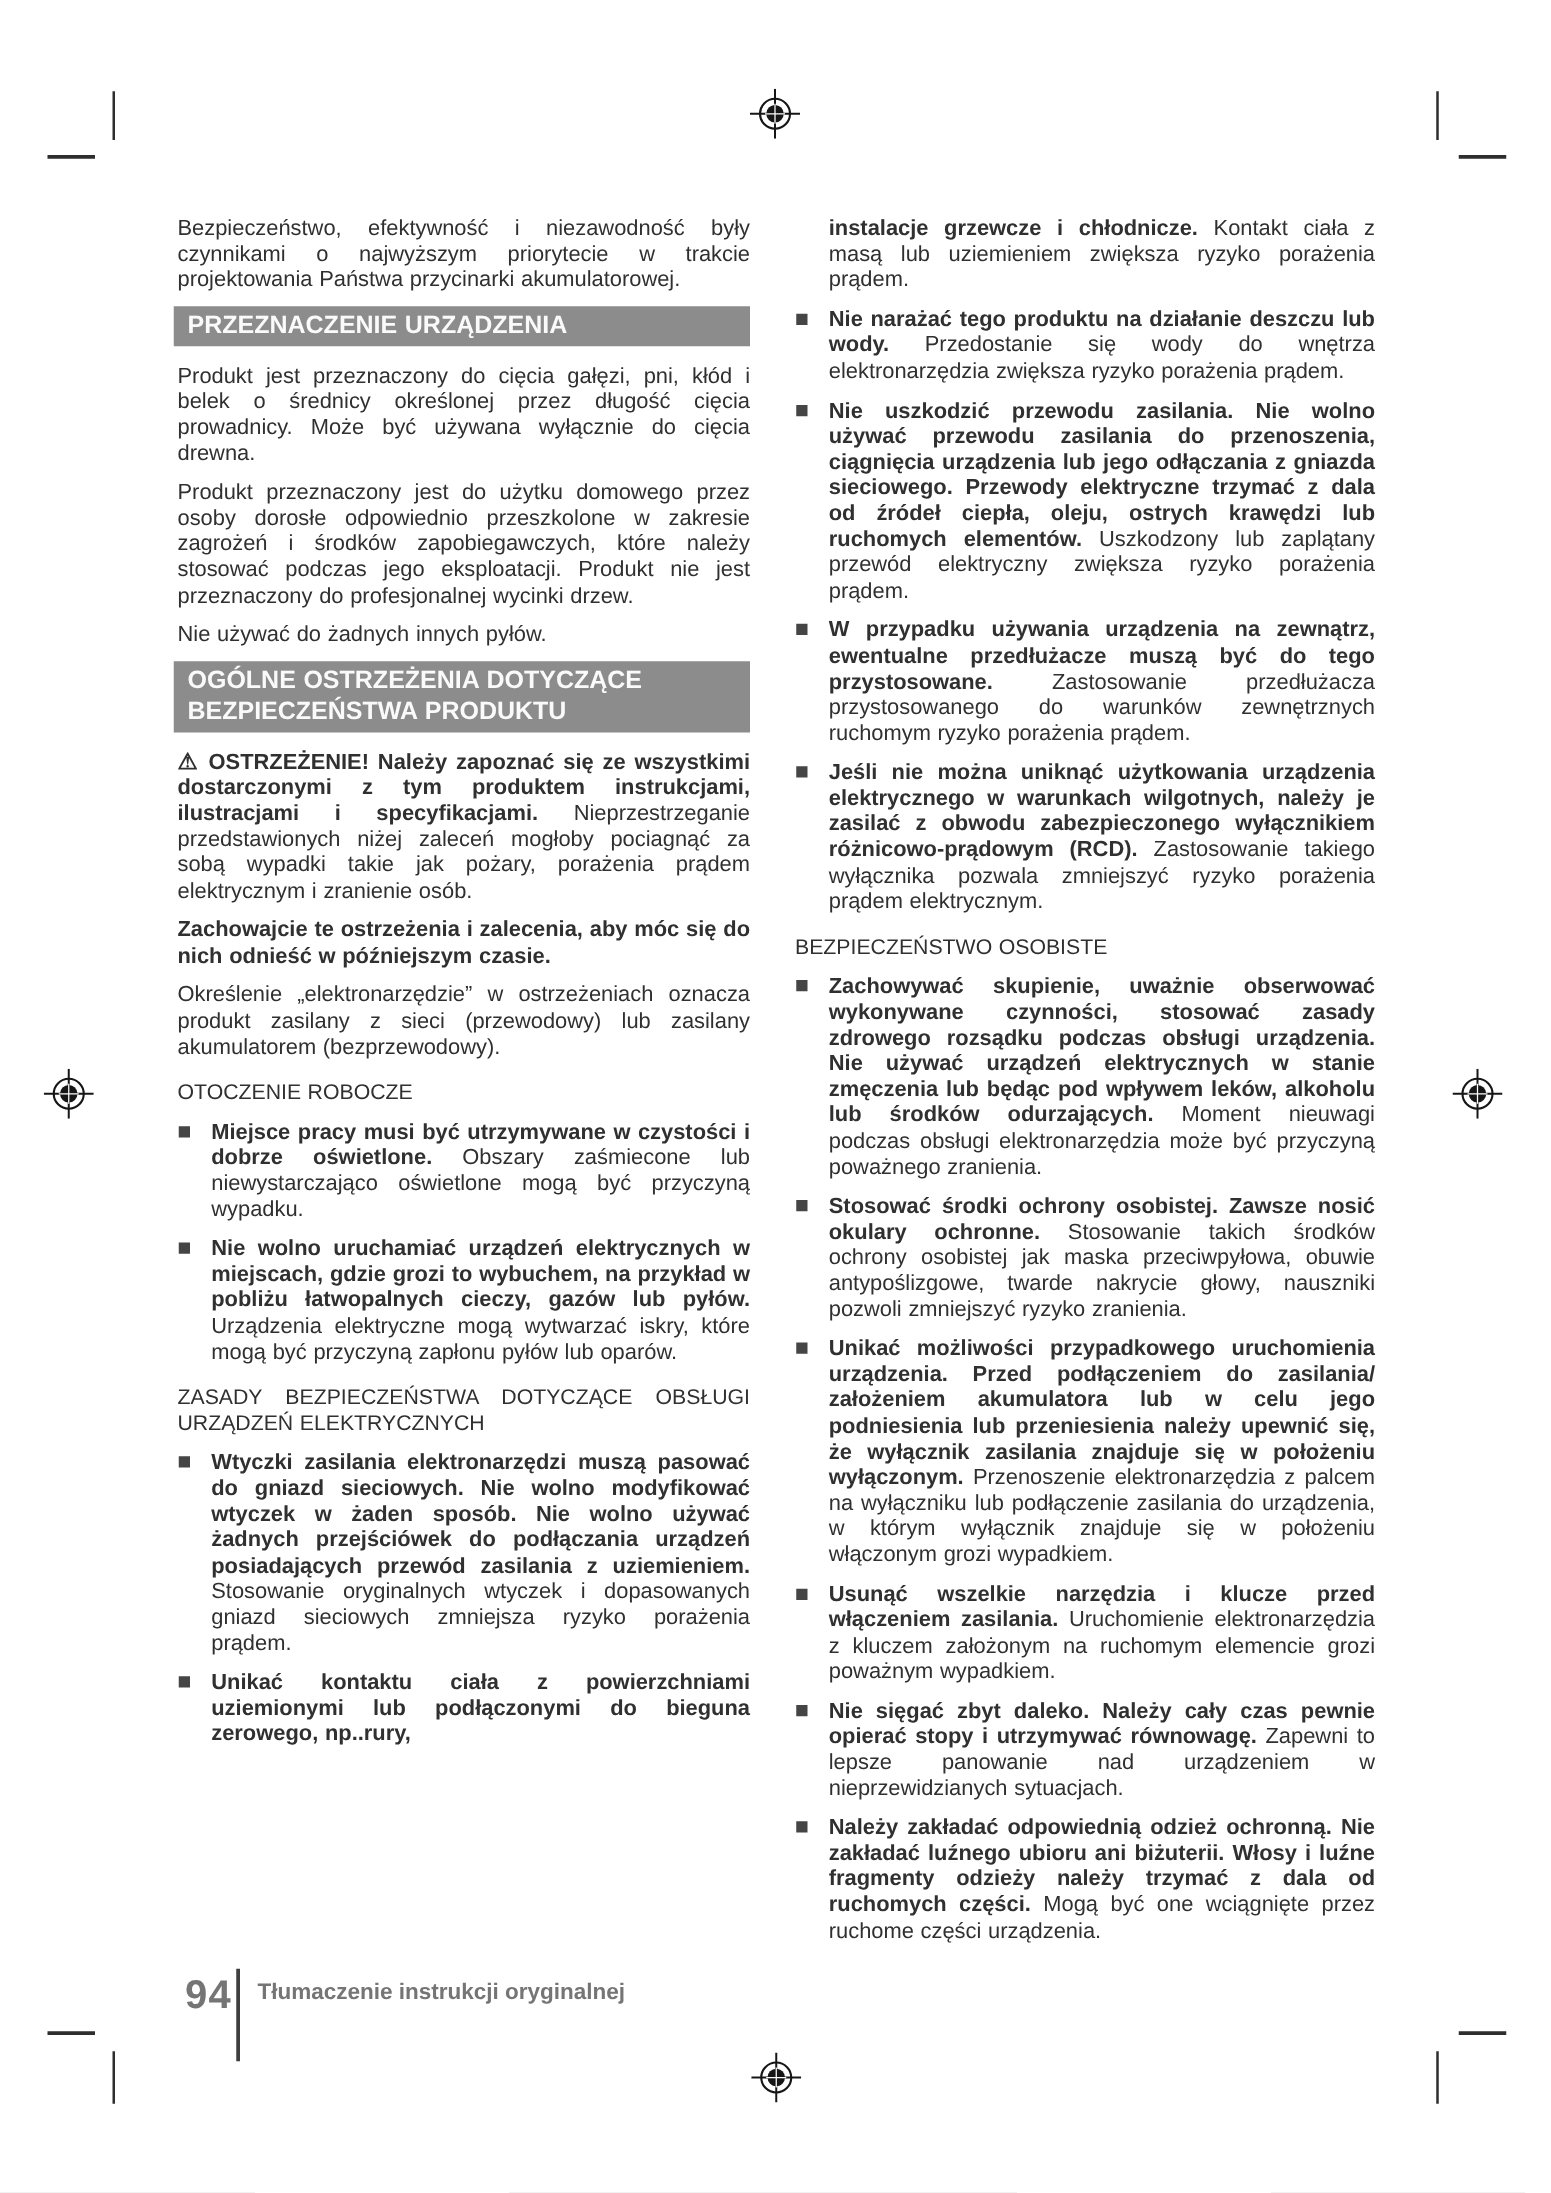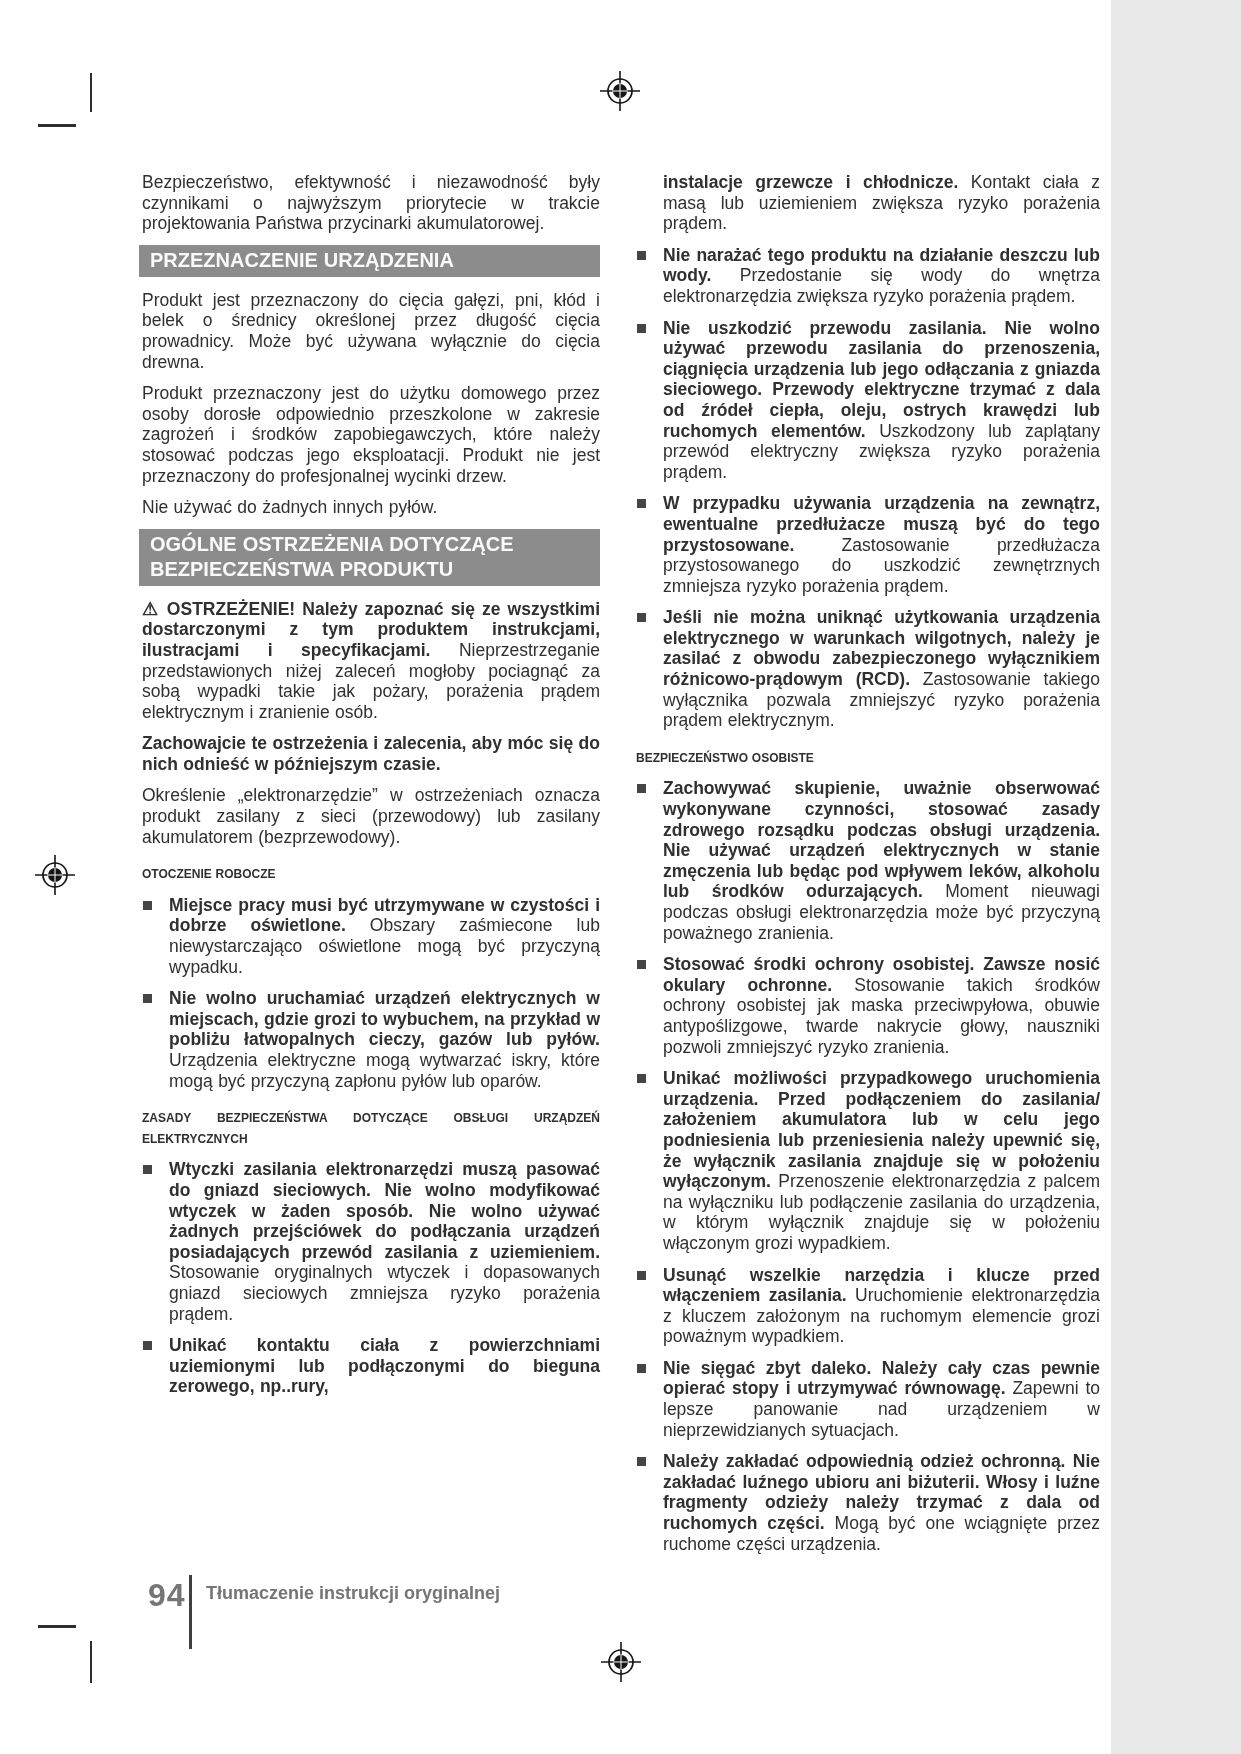--- a/index.html
+++ b/index.html
@@ -1,18 +1,18 @@
 <!DOCTYPE html>
 <html lang="pl" style="--header-bar-bg: #8c8c8c; --header-bar-text: #fafafa; --body-text: #303030; --bullet: #454545; --footer-text: #757575; --mark: #2e2e2e;"><head>
 <meta charset="utf-8">
 <style>
   html, body { margin: 0; padding: 0; background: #e8e8e8; }
   .page {
     position: relative;
-    width: 1111px;
+    width: 1241px;
     height: 1754px;
     background: #ffffff;
     overflow: hidden;
     font-family: "Liberation Sans", sans-serif;
     color: var(--body-text, #303030);
   }
 
   
   .crop-v { position: absolute; width: 2px; background: var(--mark, #3d3d3d); }
   .crop-h { position: absolute; height: 3px; background: var(--mark, #3d3d3d); }
@@ -38,22 +38,22 @@
     color: var(--header-bar-text, #fafafa);
     font-weight: bold;
     font-size: 20px;
     line-height: 25px;
     padding: 3px 10px 4px 11px;
     margin: 7px 0 13px -3px;
     text-align: left;
   }
 
   .h {
-    font-weight: bold;
-    font-size: 12px;
+    font-weight: normal;
+    font-size: 17px;
     margin: 17px 0 10px 0;
     text-align: justify;
   }
 
   .li { position: relative; padding-left: 27px; margin: 0 0 11px 0; }
   .li .sq {
     position: absolute;
     left: 1px; top: 6px;
     width: 9px; height: 9px;
     background: var(--bullet, #454545);
@@ -145,21 +145,21 @@
       <div class="li"><span class="sq"></span><span class="b">Miejsce pracy musi być utrzymywane w czystości i dobrze oświetlone.</span><span class="r"> Obszary zaśmiecone lub niewystarczająco oświetlone mogą być przyczyną wypadku.</span></div>
       <div class="li"><span class="sq"></span><span class="b">Nie wolno uruchamiać urządzeń elektrycznych w miejscach, gdzie grozi to wybuchem, na przykład w pobliżu łatwopalnych cieczy, gazów lub pyłów.</span><span class="r"> Urządzenia elektryczne mogą wytwarzać iskry, które mogą być przyczyną zapłonu pyłów lub oparów.</span></div>
       <div class="h">ZASADY BEZPIECZEŃSTWA DOTYCZĄCE OBSŁUGI URZĄDZEŃ ELEKTRYCZNYCH</div>
       <div class="li"><span class="sq"></span><span class="b">Wtyczki zasilania elektronarzędzi muszą pasować do gniazd sieciowych. Nie wolno modyfikować wtyczek w żaden sposób. Nie wolno używać żadnych przejściówek do podłączania urządzeń posiadających przewód zasilania z uziemieniem.</span><span class="r"> Stosowanie oryginalnych wtyczek i dopasowanych gniazd sieciowych zmniejsza ryzyko porażenia prądem.</span></div>
       <div class="li"><span class="sq"></span><span class="b">Unikać kontaktu ciała z powierzchniami uziemionymi lub podłączonymi do bieguna zerowego, np..rury,</span></div>
     </div>
   <div class="col" id="col-right">
       <div class="p licont"><span class="b">instalacje grzewcze i chłodnicze.</span><span class="r"> Kontakt ciała z masą lub uziemieniem zwiększa ryzyko porażenia prądem.</span></div>
       <div class="li"><span class="sq"></span><span class="b">Nie narażać tego produktu na działanie deszczu lub wody.</span><span class="r"> Przedostanie się wody do wnętrza elektronarzędzia zwiększa ryzyko porażenia prądem.</span></div>
       <div class="li"><span class="sq"></span><span class="b">Nie uszkodzić przewodu zasilania. Nie wolno używać przewodu zasilania do przenoszenia, ciągnięcia urządzenia lub jego odłączania z gniazda sieciowego. Przewody elektryczne trzymać z dala od źródeł ciepła, oleju, ostrych krawędzi lub ruchomych elementów.</span><span class="r"> Uszkodzony lub zaplątany przewód elektryczny zwiększa ryzyko porażenia prądem.</span></div>
-      <div class="li"><span class="sq"></span><span class="b">W przypadku używania urządzenia na zewnątrz, ewentualne przedłużacze muszą być do tego przystosowane.</span><span class="r"> Zastosowanie przedłużacza przystosowanego do uszkodzić zewnętrznych zmniejsza ryzyko porażenia prądem.</span></div>
+      <div class="li"><span class="sq"></span><span class="b">W przypadku używania urządzenia na zewnątrz, ewentualne przedłużacze muszą być do tego przystosowane.</span><span class="r"> Zastosowanie przedłużacza przystosowanego do warunków zewnętrznych ruchomym ryzyko porażenia prądem.</span></div>
       <div class="li"><span class="sq"></span><span class="b">Jeśli nie można uniknąć użytkowania urządzenia elektrycznego w warunkach wilgotnych, należy je zasilać z obwodu zabezpieczonego wyłącznikiem różnicowo-prądowym (RCD).</span><span class="r"> Zastosowanie takiego wyłącznika pozwala zmniejszyć ryzyko porażenia prądem elektrycznym.</span></div>
       <div class="h">BEZPIECZEŃSTWO OSOBISTE</div>
       <div class="li"><span class="sq"></span><span class="b">Zachowywać skupienie, uważnie obserwować wykonywane czynności, stosować zasady zdrowego rozsądku podczas obsługi urządzenia. Nie używać urządzeń elektrycznych w stanie zmęczenia lub będąc pod wpływem leków, alkoholu lub środków odurzających.</span><span class="r"> Moment nieuwagi podczas obsługi elektronarzędzia może być przyczyną poważnego zranienia.</span></div>
       <div class="li"><span class="sq"></span><span class="b">Stosować środki ochrony osobistej. Zawsze nosić okulary ochronne.</span><span class="r"> Stosowanie takich środków ochrony osobistej jak maska przeciwpyłowa, obuwie antypoślizgowe, twarde nakrycie głowy, nauszniki pozwoli zmniejszyć ryzyko zranienia.</span></div>
       <div class="li"><span class="sq"></span><span class="b">Unikać możliwości przypadkowego uruchomienia urządzenia. Przed podłączeniem do zasilania/ założeniem akumulatora lub w celu jego podniesienia lub przeniesienia należy upewnić się, że wyłącznik zasilania znajduje się w położeniu wyłączonym.</span><span class="r"> Przenoszenie elektronarzędzia z palcem na wyłączniku lub podłączenie zasilania do urządzenia, w którym wyłącznik znajduje się w położeniu włączonym grozi wypadkiem.</span></div>
       <div class="li"><span class="sq"></span><span class="b">Usunąć wszelkie narzędzia i klucze przed włączeniem zasilania.</span><span class="r"> Uruchomienie elektronarzędzia z kluczem założonym na ruchomym elemencie grozi poważnym wypadkiem.</span></div>
       <div class="li"><span class="sq"></span><span class="b">Nie sięgać zbyt daleko. Należy cały czas pewnie opierać stopy i utrzymywać równowagę.</span><span class="r"> Zapewni to lepsze panowanie nad urządzeniem w nieprzewidzianych sytuacjach.</span></div>
       <div class="li"><span class="sq"></span><span class="b">Należy zakładać odpowiednią odzież ochronną. Nie zakładać luźnego ubioru ani biżuterii. Włosy i luźne fragmenty odzieży należy trzymać z dala od ruchomych części.</span><span class="r"> Mogą być one wciągnięte przez ruchome części urządzenia.</span></div>
     </div>
 

